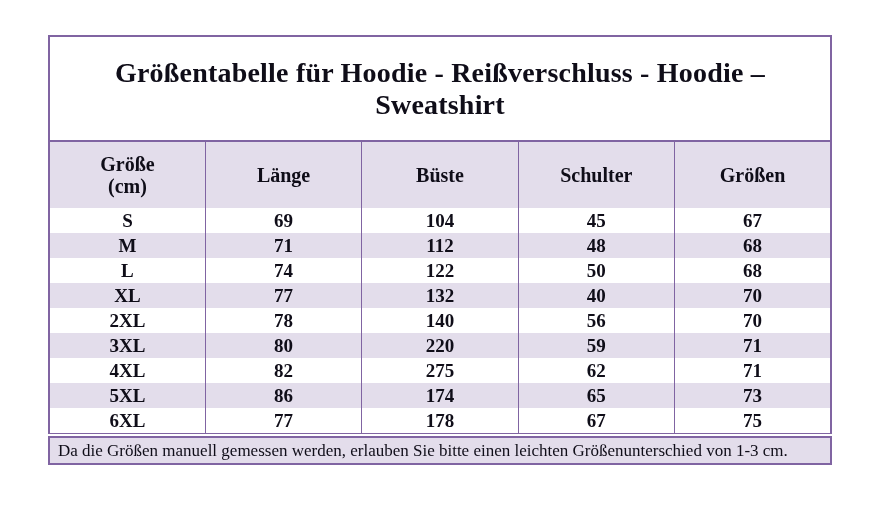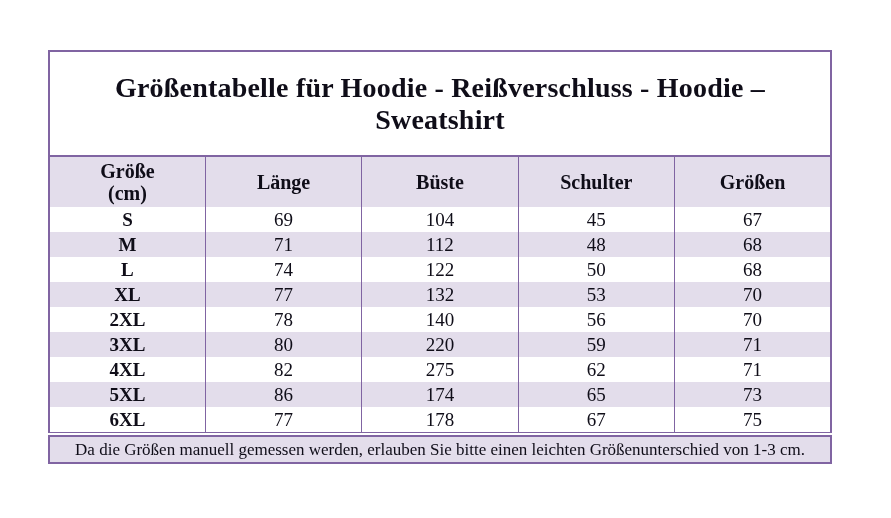--- a/index.html
+++ b/index.html
@@ -7,21 +7,21 @@
     padding: 0;
     background: #ffffff;
     width: 891px;
     height: 518px;
     font-family: "Liberation Serif", "DejaVu Serif", serif;
     color: #0f0d18;
   }
   .sheet {
     position: absolute;
     left: 48px;
-    top: 50px;
+    top: 35px;
     width: 784px;
   }
   .title-box {
     box-sizing: border-box;
     border: 2px solid var(--accent);
     height: 107px;
     background: #ffffff;
     display: flex;
     align-items: center;
     justify-content: center;
@@ -38,27 +38,28 @@
     border-right: 2px solid var(--accent);
     border-bottom: 1.5px solid var(--accent);
   }
   table.size-table col { width: 20%; }
   table.size-table th,
   table.size-table td {
     text-align: center;
     vertical-align: middle;
     padding: 0;
     border-left: 1.5px solid var(--accent);
+    font-weight: bold;
   }
   table.size-table th:first-child,
   table.size-table td:first-child {
     border-left: none;
   }
   tr.header-row {
-    height: 50px;
+    height: 66px;
     background: var(--shade);
   }
   tr.header-row th {
     font-weight: bold;
     font-size: 20px;
     line-height: 1.12;
   }
   tr.data-row {
     height: 25px;
     background: #ffffff;
@@ -71,24 +72,23 @@
     line-height: 25px;
   }
   tr.data-row td.size-cell {
     font-weight: bold;
   }
   .footer-box {
     box-sizing: border-box;
     margin-top: 2px;
     border: 2px solid var(--accent);
     background: var(--shade);
-    text-align: center;
     font-size: 17px;
     line-height: 23px;
-    padding: 1px 1px;
+    padding: 1px 8px;
   }
   .hdr-line { display: block; }
 </style>
 </head>
 <body style="color: rgb(15, 13, 24);">
 
 <div class="sheet">
 
   <div class="title-box">
     <span>Größentabelle für Hoodie - Reißverschluss - Hoodie – Sweatshirt</span>
@@ -133,21 +133,21 @@
           <td class="size-cell">L</td>
           <td class="value-cell">74</td>
           <td class="value-cell">122</td>
           <td class="value-cell">50</td>
           <td class="value-cell">68</td>
         </tr>
         <tr class="data-row shaded">
           <td class="size-cell">XL</td>
           <td class="value-cell">77</td>
           <td class="value-cell">132</td>
-          <td class="value-cell">53</td>
+          <td class="value-cell">40</td>
           <td class="value-cell">70</td>
         </tr>
         <tr class="data-row">
           <td class="size-cell">2XL</td>
           <td class="value-cell">78</td>
           <td class="value-cell">140</td>
           <td class="value-cell">56</td>
           <td class="value-cell">70</td>
         </tr>
         <tr class="data-row shaded">

